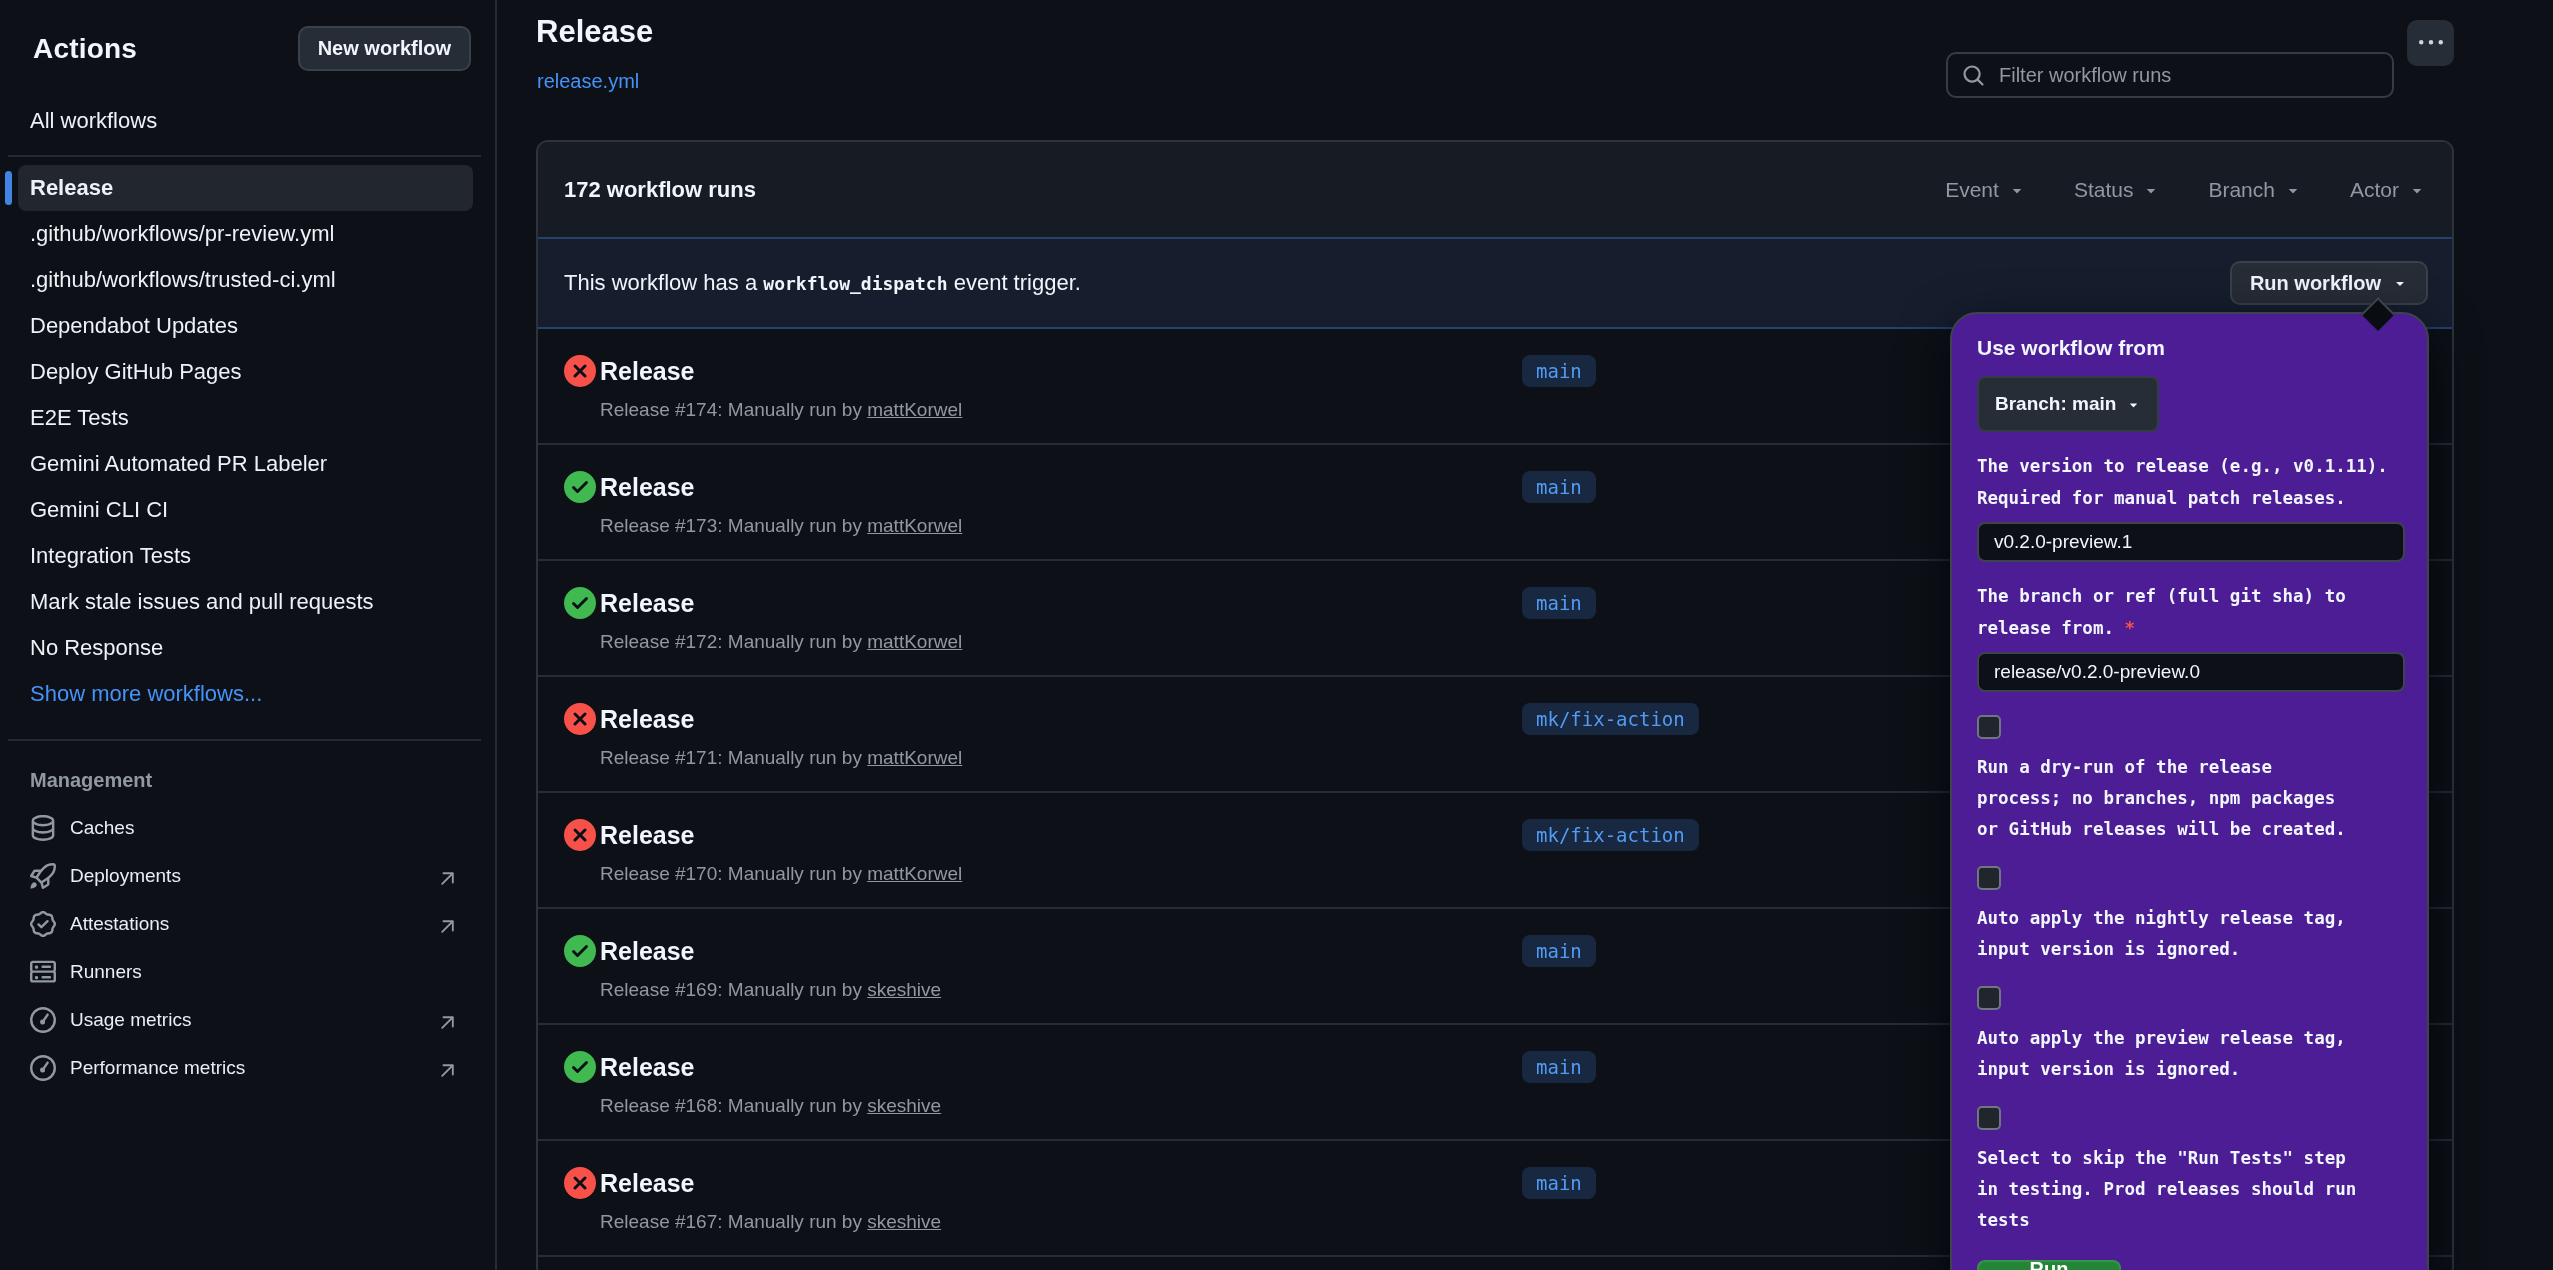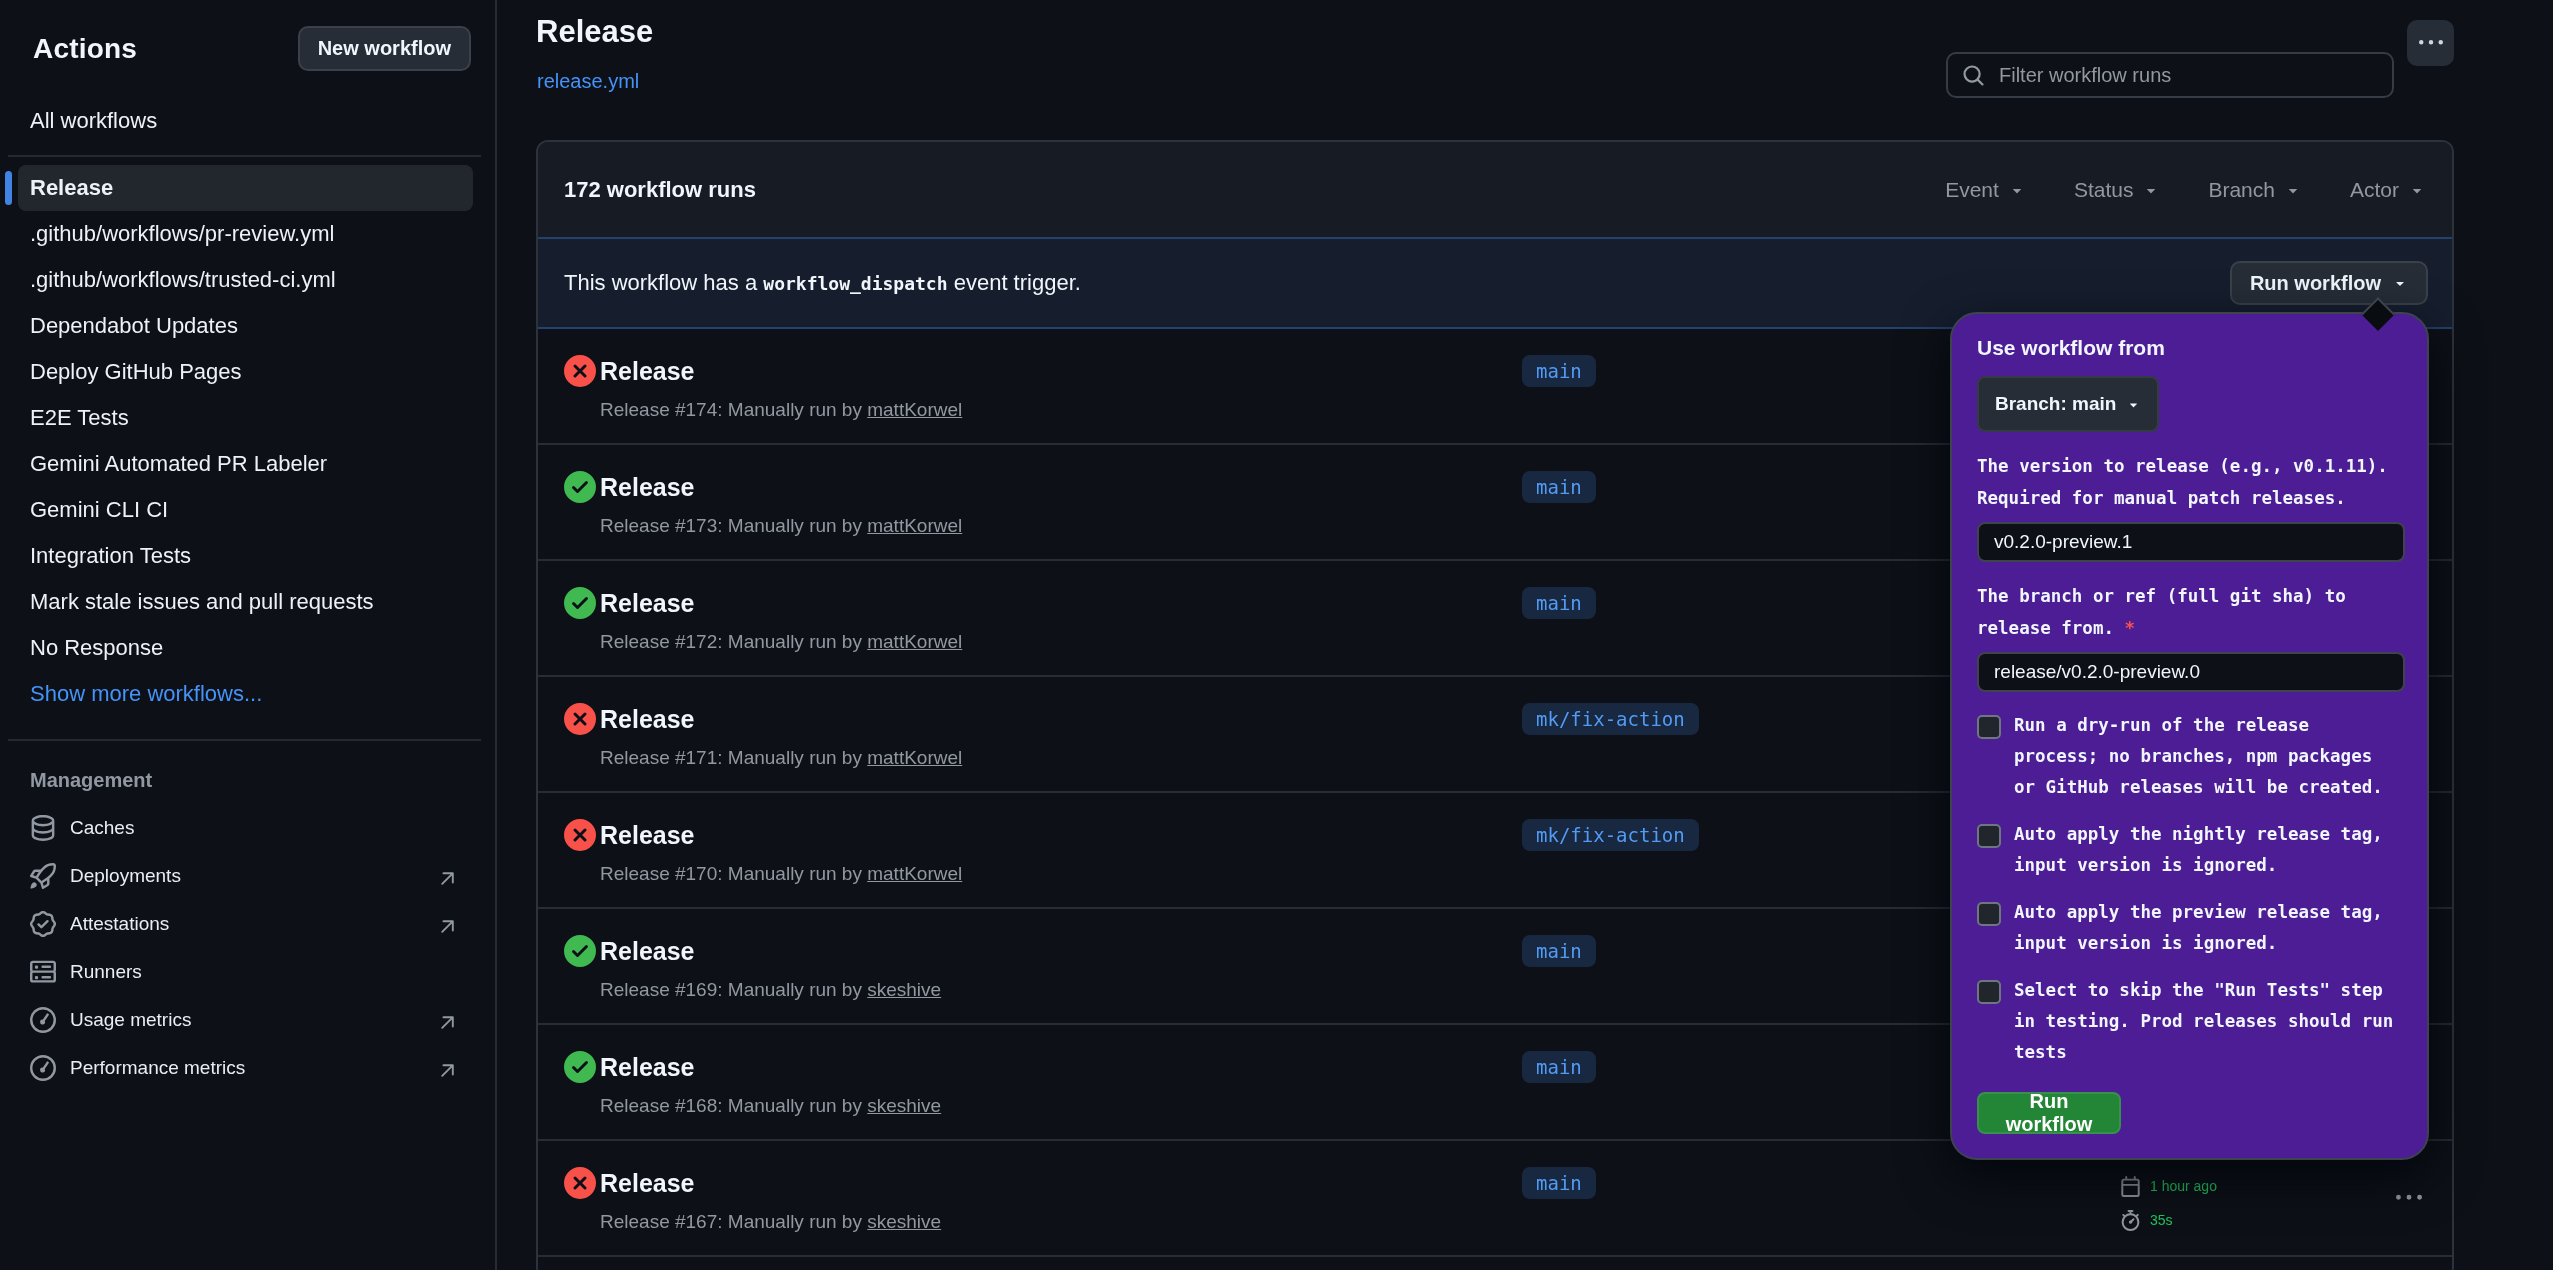--- a/index.html
+++ b/index.html
@@ -72,21 +72,21 @@
   .popover { position:absolute; left:1950px; top:312px; width:479px; box-sizing:border-box; z-index:50;
     background:#4c1d95; border:2px solid #3d444d; border-radius:27px; padding:22px 25px 24px;
     box-shadow:0 16px 50px rgba(1,4,9,0.85); }
   .pop-caret { position:absolute; top:-12px; left:414px; width:22px; height:22px; background:#090c10; border-left:2px solid #3d444d; border-top:2px solid #3d444d; transform:rotate(45deg); }
   .pop-title { font-size:21px; font-weight:700; }
   .branch-btn { margin-top:16px; display:inline-flex; align-items:center; gap:10px; height:56px; padding:0 16px; background:#272d37; border:2px solid #343b45; border-radius:8px; color:#f0f6fc; font-size:19px; font-weight:600; cursor:pointer; font-family:inherit; }
   .branch-btn .caret { fill:#f0f6fc; width:15px; height:15px; }
   .pop-desc { margin-top:18px; width:428px; font-size:17.5px; font-weight:700; line-height:32px; color:#f0f6fc; }
   .req { color:#f85149; }
   .pop-input { margin-top:8px; width:428px; height:40px; box-sizing:border-box; display:block; background:#0d1117; border:2px solid #3d444d; border-radius:8px; color:#f0f6fc; font-size:19px; padding:0 15px; outline:none; font-family:inherit; }
-  .cb-row { margin-top:16px; display:flex; gap:13px; }
+  .cb-row { margin-top:16px; display:flex; gap:13px;flex-direction:column; }
   .cb-row.first { margin-top:18px; }
   .cb-box { flex:none; width:20px; height:20px; margin-top:5px; background:#21262d; border:2px solid #6e7681; border-radius:5px; cursor:pointer; }
   .cb-label { width:385px; font-size:17.5px; font-weight:700; line-height:31px; color:#f0f6fc; }
   .green-btn { margin-top:24px; width:144px; height:42px; display:flex; align-items:center; justify-content:center; background:#238636; border:2px solid rgba(240,246,252,0.1); border-radius:8px; color:#ffffff; font-size:20px; font-weight:700; cursor:pointer; font-family:inherit; }
 </style>
 </head>
 <body>
 
 <aside class="sidebar">
   <div class="sidebar-head">

